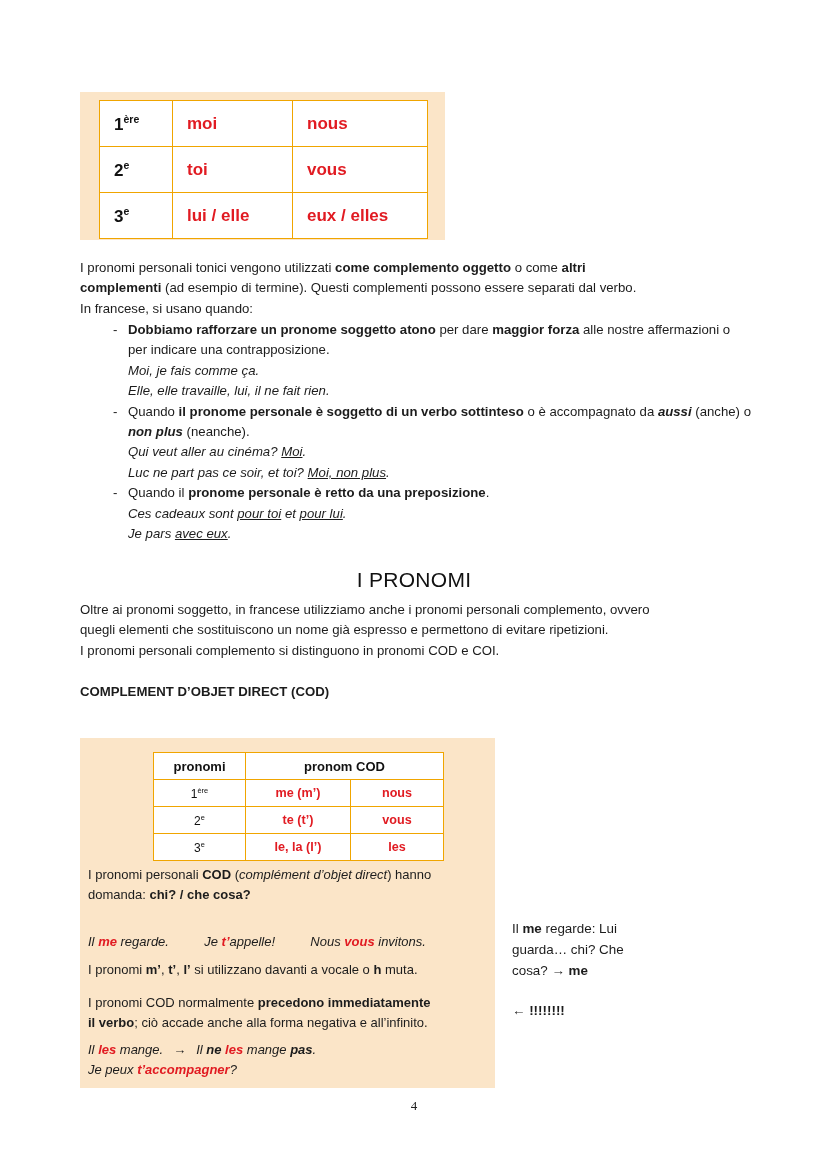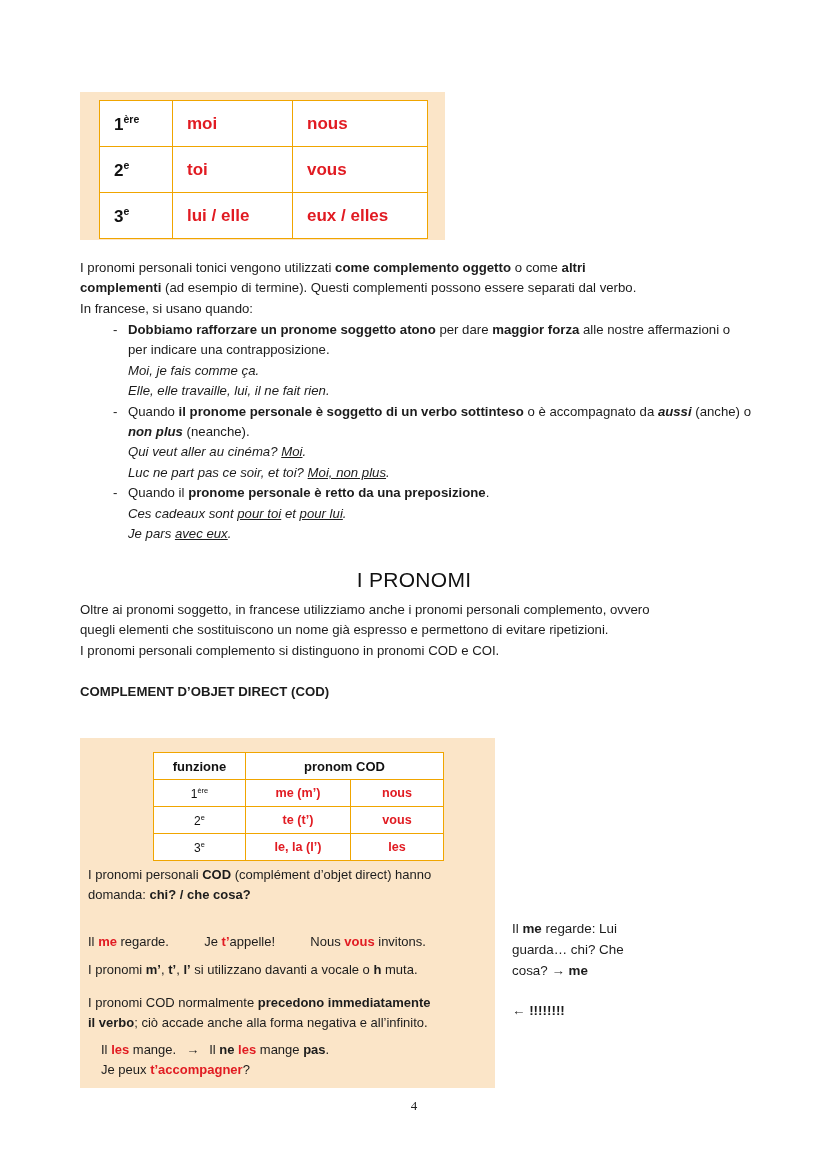--- a/index.html
+++ b/index.html
@@ -69,21 +69,21 @@
   .prose {
     position: absolute;
     left: 80px;
     width: 672px;
     font-size: 13.2px;
     line-height: 20.4px;
     color: #1c1c1c;
   }
   .prose p { margin: 0; }
   .b { font-weight: bold; }
-  .it { }
+  .it { font-style: italic; }
   .bi { font-weight: bold; font-style: italic; margin-top: 31px; }
   .u { text-decoration: underline; }
 
   .bullets {
     margin: 0;
     padding: 0;
     list-style: none;
   }
   .bullets > li {
     position: relative;
@@ -248,21 +248,21 @@
 
   <div class="prose" style="top:682px;">
     <p class="b">COMPLEMENT D’OBJET DIRECT (COD)</p>
   </div>
 
   <div class="cod-panel"></div>
 
   <table class="cod-table">
     <tbody>
         <tr>
-      <th>funzione</th>
+      <th>pronomi</th>
       <th colspan="2">pronom COD</th>
     </tr>
     <tr>
       <td class="p"><span>1</span><span class="sup">ère</span></td>
       <td class="red r1">me (m’)</td>
       <td class="red r2">nous</td>
     </tr>
     <tr>
       <td class="p"><span>2</span><span class="sup">e</span></td>
       <td class="red r1">te (t’)</td>
@@ -293,21 +293,21 @@
 
   <div class="cod-text" style="top:960px;">
     <p><span>I pronomi </span><span class="b">m’</span><span>, </span><span class="b">t’</span><span>, </span><span class="b">l’</span><span> si utilizzano davanti a vocale o </span><span class="b">h</span><span> muta.</span></p>
   </div>
 
   <div class="cod-text" style="top:993px;">
     <p><span>I pronomi COD normalmente </span><span class="b">precedono immediatamente</span></p>
     <p><span class="b">il verbo</span><span>; ciò accade anche alla forma negativa e all’infinito.</span></p>
   </div>
 
-  <div class="cod-text it" style="top:1040px;margin-left:13px;">
+  <div class="cod-text it" style="top:1040px;">
     <p><span>Il </span><span class="redb">les</span><span> mange.</span><span style="display:inline-block;width:10px;"></span><span class="b">→</span><span style="display:inline-block;width:10px;"></span><span>Il </span><span class="b">ne</span><span> </span><span class="redb">les</span><span> mange </span><span class="b">pas</span><span>.</span></p>
     <p><span>Je peux </span><span class="redb">t’accompagner</span><span>?</span></p>
   </div>
 
   <div class="note" style="top:918px;">
     <p><span>Il </span><span class="b">me</span><span> regarde: Lui</span></p>
     <p>guarda… chi? Che</p>
     <p><span>cosa? </span><span>→</span><span class="b"> me</span></p>
   </div>
   <div class="note" style="top:1000px;">

